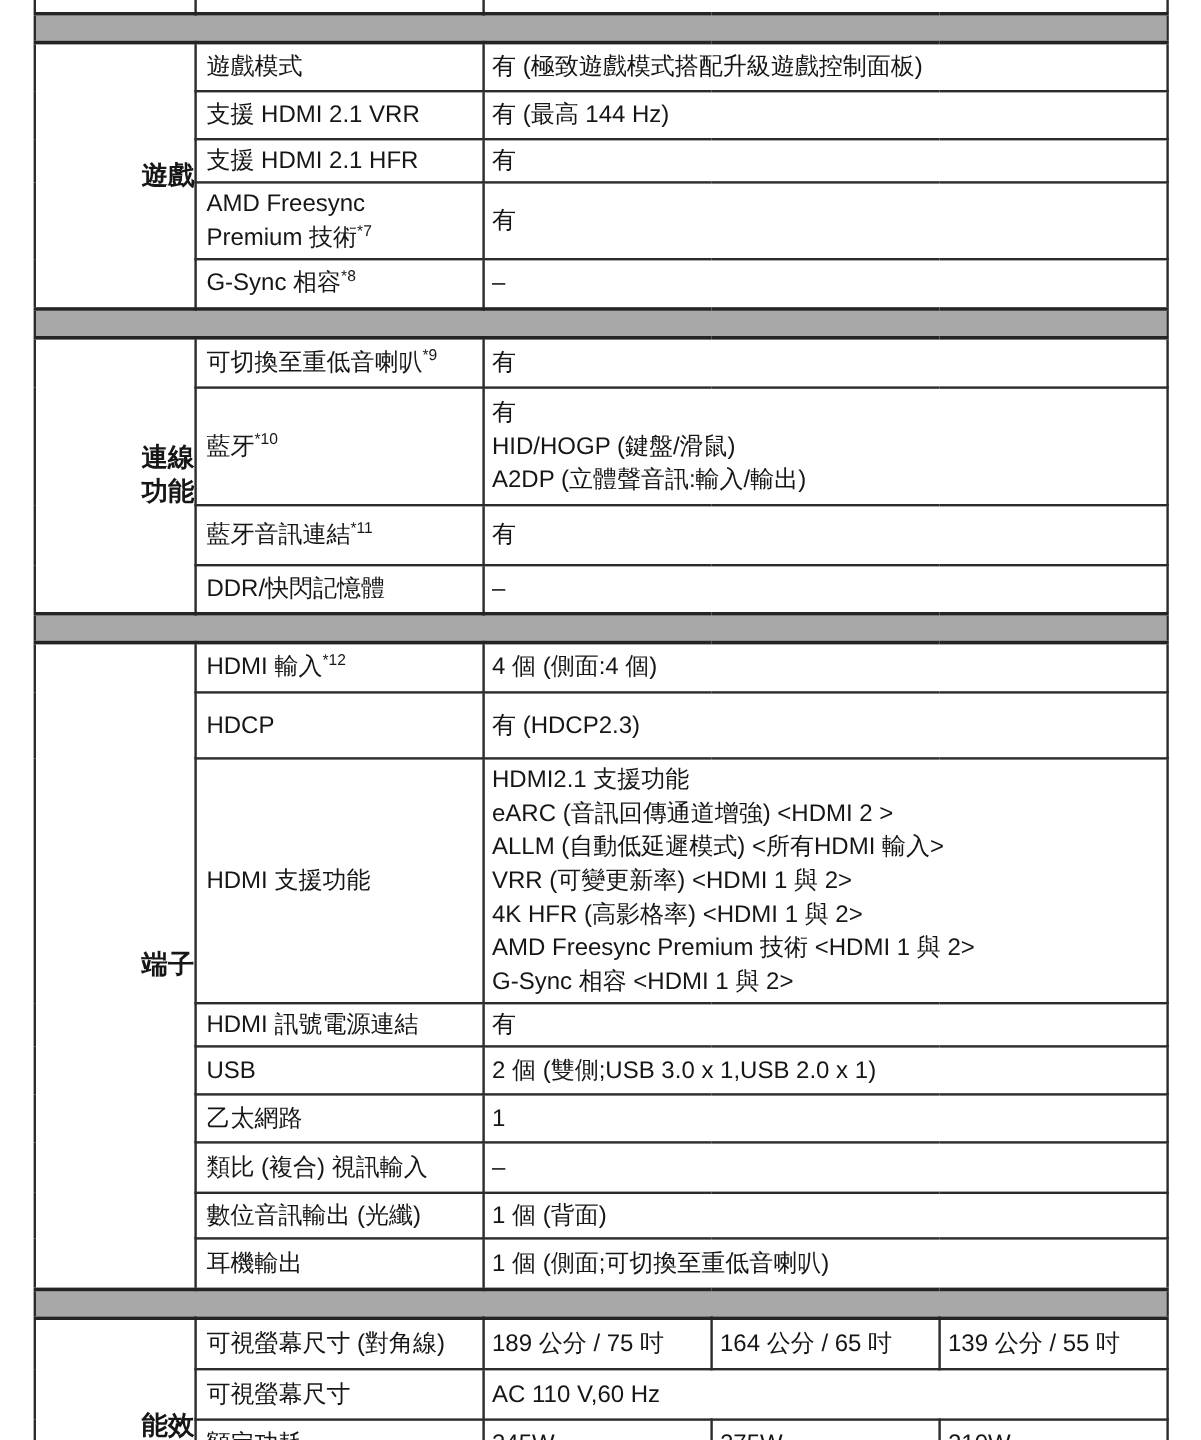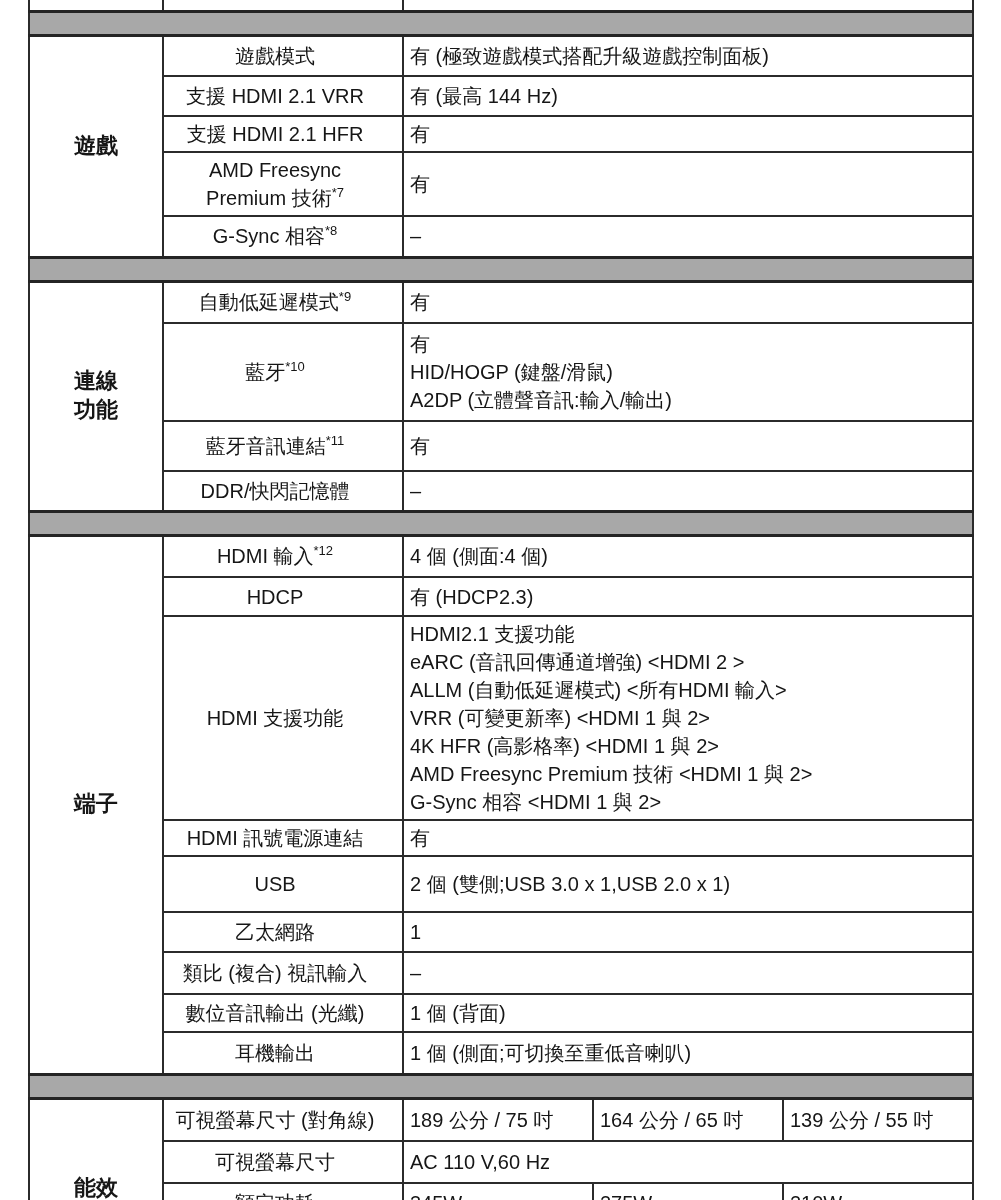--- a/index.html
+++ b/index.html
@@ -13,26 +13,26 @@
     border-collapse: collapse; table-layout: fixed;
     margin: 0 0 0 28px; width: 944px;
   }
   td { border: 2px solid #2b2b2b; padding: 0; vertical-align: middle; overflow: hidden; }
   tr.partial td { border-top: none; }
   tr.sep td {
     background: #a8a8a8;
     border-top: 3px solid #242424; border-bottom: 3px solid #242424;
   }
   td.cat {
-    font-weight: bold; font-size: 22px; text-align: center;
+    font-weight: bold; font-size: 22px; text-align: right;
     white-space: pre-line; line-height: 1.3;
   }
   td.cat.energy { vertical-align: bottom; padding-bottom: 34px; }
   td.lbl {
-    font-size: 20px; text-align: center;
+    font-size: 20px; text-align: left;
     padding: 3px 24px 3px 8px; line-height: 1.4;
   }
   td.lbl .t { white-space: pre-line; }
   td.val {
     font-size: 20px; text-align: left;
     white-space: pre-line; line-height: 1.4; padding: 3px 6px;
   }
   tr.toprow td { vertical-align: top; padding-top: 5px; }
   sup { font-size: 13px; vertical-align: super; line-height: 0; }
 </style>
@@ -82,21 +82,21 @@
     <td class="val" colspan="3">–</td>
   </tr>
 
   <tr class="sep" style="height:24px">
     <td colspan="5"></td>
   </tr>
 
   <tr style="height:42px">
     <td class="cat" rowspan="4">連線
 功能</td>
-    <td class="lbl"><span class="t">自動低延遲模式</span><sup>*9</sup></td>
+    <td class="lbl"><span class="t">可切換至重低音喇叭</span><sup>*9</sup></td>
     <td class="val" colspan="3">有</td>
   </tr>
   <tr style="height:98px">
     <td class="lbl"><span class="t">藍牙</span><sup>*10</sup></td>
     <td class="val" colspan="3">有
 HID/HOGP (鍵盤/滑鼠)
 A2DP (立體聲音訊:輸入/輸出)</td>
   </tr>
   <tr style="height:50px">
     <td class="lbl"><span class="t">藍牙音訊連結</span><sup>*11</sup></td>
@@ -109,39 +109,39 @@
 
   <tr class="sep" style="height:24px">
     <td colspan="5"></td>
   </tr>
 
   <tr style="height:42px">
     <td class="cat" rowspan="9">端子</td>
     <td class="lbl"><span class="t">HDMI 輸入</span><sup>*12</sup></td>
     <td class="val" colspan="3">4 個 (側面:4 個)</td>
   </tr>
-  <tr style="height:39px">
+  <tr style="height:55px">
     <td class="lbl"><span class="t">HDCP</span><sup></sup></td>
     <td class="val" colspan="3">有 (HDCP2.3)</td>
   </tr>
   <tr style="height:198px">
     <td class="lbl"><span class="t">HDMI 支援功能</span><sup></sup></td>
     <td class="val" colspan="3">HDMI2.1 支援功能
 eARC (音訊回傳通道增強) &lt;HDMI 2 &gt;
 ALLM (自動低延遲模式) &lt;所有HDMI 輸入&gt;
 VRR (可變更新率) &lt;HDMI 1 與 2&gt;
 4K HFR (高影格率) &lt;HDMI 1 與 2&gt;
 AMD Freesync Premium 技術 &lt;HDMI 1 與 2&gt;
 G-Sync 相容 &lt;HDMI 1 與 2&gt;</td>
   </tr>
   <tr style="height:25px">
     <td class="lbl"><span class="t">HDMI 訊號電源連結</span><sup></sup></td>
     <td class="val" colspan="3">有</td>
   </tr>
-  <tr style="height:56px">
+  <tr style="height:40px">
     <td class="lbl"><span class="t">USB</span><sup></sup></td>
     <td class="val" colspan="3">2 個 (雙側;USB 3.0 x 1,USB 2.0 x 1)</td>
   </tr>
   <tr style="height:40px">
     <td class="lbl"><span class="t">乙太網路</span><sup></sup></td>
     <td class="val" colspan="3">1</td>
   </tr>
   <tr style="height:42px">
     <td class="lbl"><span class="t">類比 (複合) 視訊輸入</span><sup></sup></td>
     <td class="val" colspan="3">–</td>

